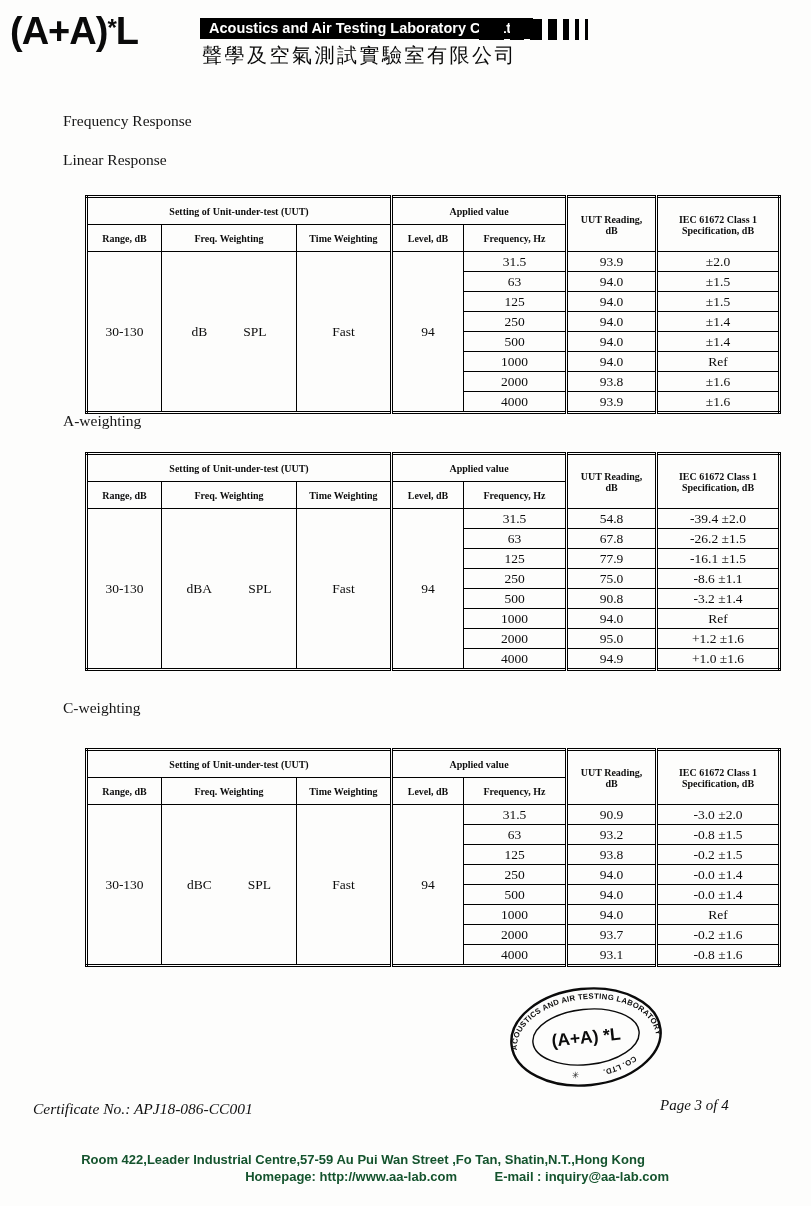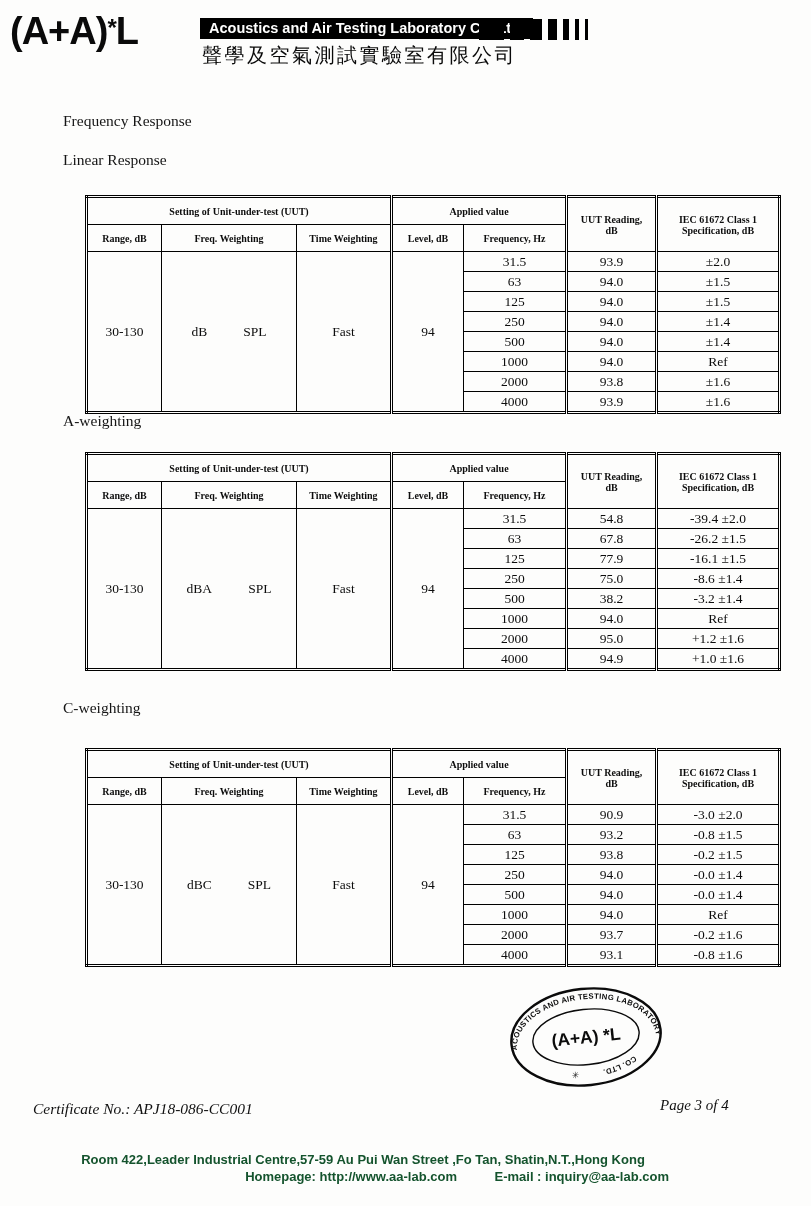--- a/index.html
+++ b/index.html
@@ -212,25 +212,25 @@
         <td class="dl">-26.2 ±1.5</td>
       </tr>
   <tr>
         <td>125</td>
         <td class="dl">77.9</td>
         <td class="dl">-16.1 ±1.5</td>
       </tr>
   <tr>
         <td>250</td>
         <td class="dl">75.0</td>
-        <td class="dl">-8.6 ±1.4</td>
+        <td class="dl">-8.6 ±1.1</td>
       </tr>
   <tr>
         <td>500</td>
-        <td class="dl">38.2</td>
+        <td class="dl">90.8</td>
         <td class="dl">-3.2 ±1.4</td>
       </tr>
   <tr>
         <td>1000</td>
         <td class="dl">94.0</td>
         <td class="dl">Ref</td>
       </tr>
   <tr>
         <td>2000</td>
         <td class="dl">95.0</td>

